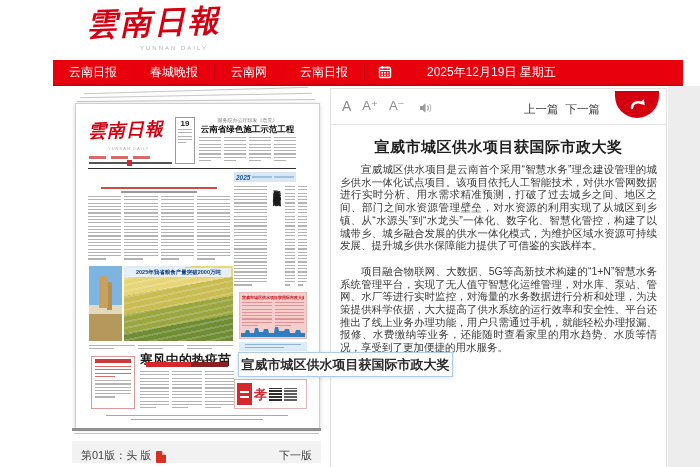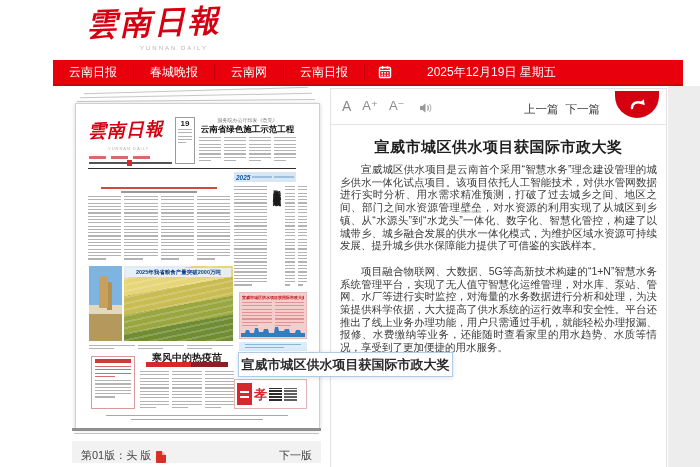--- a/index.html
+++ b/index.html
@@ -79,21 +79,21 @@
              display:flex;align-items:center;gap:2px;padding:2px;background:#fff;}
   .fp-banner-red{width:15px;height:22px;background:#d5282d;display:flex;flex-direction:column;
                  justify-content:center;gap:3px;align-items:center;}
   .fp-banner-red b{width:9px;height:2px;background:#fff;}
   .fp-xiao{font-size:13px;color:#d5282d;font-weight:bold;line-height:1;}
   .qr{width:13px;height:13px;background:
       repeating-linear-gradient(0deg,#2b2b2b 0 2px,#fff 2px 3px),
       repeating-linear-gradient(90deg,#2b2b2b 0 2px,rgba(255,255,255,.55) 2px 3px);}
   .fp-notice{left:15px;top:252px;width:44px;height:53px;border:1px solid #d99;box-sizing:border-box;padding:2px 3px;}
   .fp-notice-hd{height:4px;background:#cc3a3a;margin-bottom:3px;}
-  .fp-mid-headline{left:64px;top:247px;width:94px;text-align:center;font-size:10px;font-weight:bold;color:#1e1e1e;font-family:Liberation Serif, serif;}
+  .fp-mid-headline{left:64px;top:247px;width:94px;text-align:left;font-size:13px;font-weight:bold;color:#1e1e1e;font-family:Liberation Serif, serif;}
   .fp-mid-redbar{left:70px;top:258px;width:82px;height:5px;
                  background:linear-gradient(90deg,#d5282d 0 55%,#8c1f23 55%);}
   .fp-footerline{left:30px;top:311px;width:182px;}
   .fp-footerline b{display:block;height:1.2px;background:#a8a8a8;margin-bottom:2.5px;}
 
   
   .cols{display:flex;gap:3px;}
   .cols .bars{flex:1;}
   .bars i{display:block;height:1.2px;background:#b3b3b3;margin:0 0 2.1px;}
   .bars i:last-child{width:55%;}

